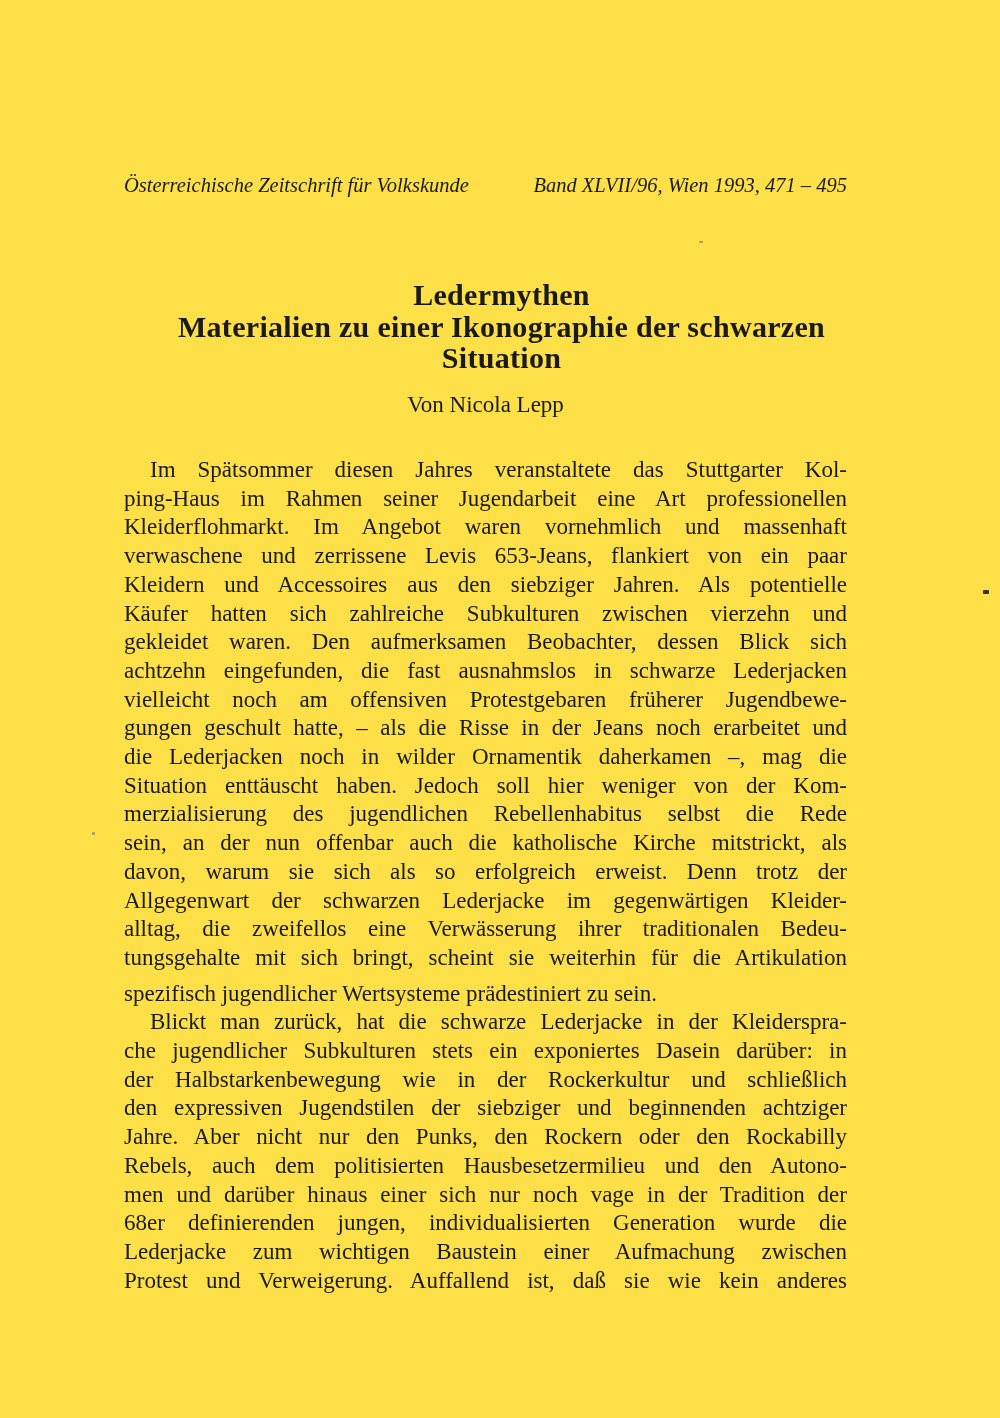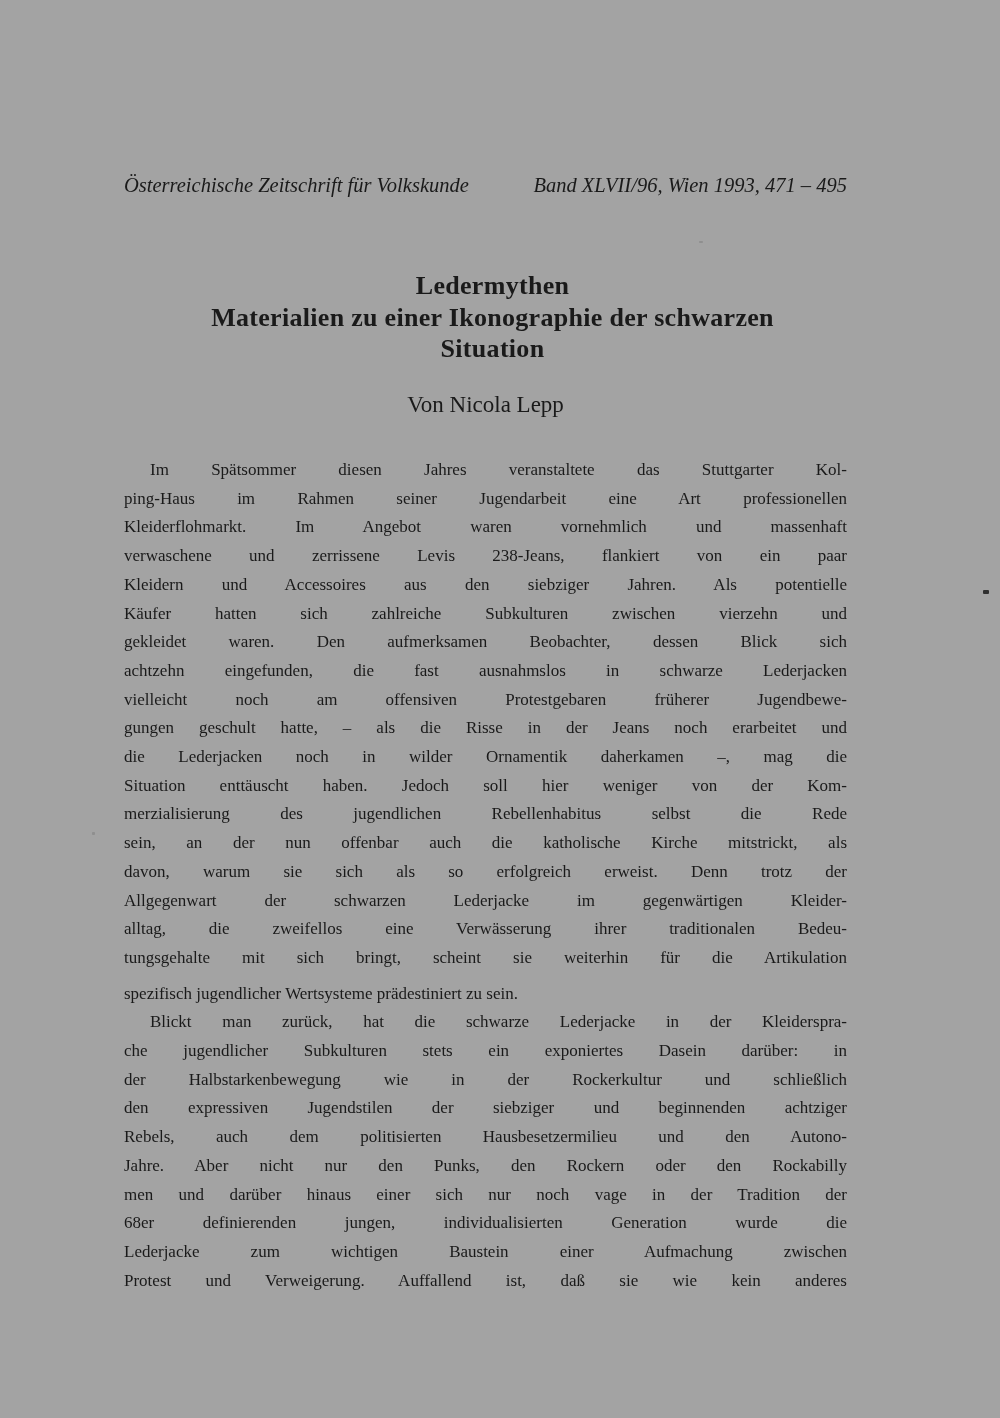--- a/index.html
+++ b/index.html
@@ -5,21 +5,21 @@
 <style>
   html, body {
     margin: 0;
     padding: 0;
     background: #ffffff;
   }
   .page {
     position: relative;
     width: 1000px;
     height: 1418px;
-    background: #a3a3a3;
+    background: #fde047;
     color: #1a1a1a;
     font-family: "Liberation Serif", serif;
     overflow: hidden;
   }
   
   .running-head {
     position: absolute;
     left: 124px;
     top: 172px;
     width: 723px;
@@ -29,23 +29,23 @@
     font-size: 20.5px;
     line-height: 26px;
     white-space: nowrap;
   }
   
   .title {
     position: absolute;
     left: 124px;
     top: 263px;
     width: 723px;
-    margin: 7px;
+    margin: 16px;
     text-align: center;
-    font-size: 26px;
+    font-size: 30px;
     font-weight: bold;
     line-height: 31.5px;
     letter-spacing: 0.3px;
   }
   .title-line { display: block; }
   
   .byline {
     position: absolute;
     left: 124px;
     top: 391px;
@@ -53,21 +53,21 @@
     text-align: center;
     font-size: 23px;
     line-height: 28px;
   }
   
   .body-text {
     position: absolute;
     left: 124px;
     top: 456px;
     width: 723px;
-    font-size: 17px;
+    font-size: 23px;
     line-height: 28.7px;
   }
   .line {
     text-align: justify;
     text-align-last: justify;
   }
   .line.indent { text-indent: 26px; }
   .line.flush { text-align-last: left; margin-top: 7px; }
   
   .speck {
@@ -91,21 +91,21 @@
     <span class="title-line">Situation</span>
   </h1>
 
   <div class="byline">Von Nicola Lepp</div>
 
   <div class="body-text">
     <div class="paragraph">
         <div class="line indent">Im Spätsommer diesen Jahres veranstaltete das Stuttgarter Kol-</div>
         <div class="line">ping-Haus im Rahmen seiner Jugendarbeit eine Art professionellen</div>
         <div class="line">Kleiderflohmarkt. Im Angebot waren vornehmlich und massenhaft</div>
-        <div class="line">verwaschene und zerrissene Levis 238-Jeans, flankiert von ein paar</div>
+        <div class="line">verwaschene und zerrissene Levis 653-Jeans, flankiert von ein paar</div>
         <div class="line">Kleidern und Accessoires aus den siebziger Jahren. Als potentielle</div>
         <div class="line">Käufer hatten sich zahlreiche Subkulturen zwischen vierzehn und</div>
         <div class="line">gekleidet waren. Den aufmerksamen Beobachter, dessen Blick sich</div>
         <div class="line">achtzehn eingefunden, die fast ausnahmslos in schwarze Lederjacken</div>
         <div class="line">vielleicht noch am offensiven Protestgebaren früherer Jugendbewe-</div>
         <div class="line">gungen geschult hatte, – als die Risse in der Jeans noch erarbeitet und</div>
         <div class="line">die Lederjacken noch in wilder Ornamentik daherkamen –, mag die</div>
         <div class="line">Situation enttäuscht haben. Jedoch soll hier weniger von der Kom-</div>
         <div class="line">merzialisierung des jugendlichen Rebellenhabitus selbst die Rede</div>
         <div class="line">sein, an der nun offenbar auch die katholische Kirche mitstrickt, als</div>
@@ -113,22 +113,22 @@
         <div class="line">Allgegenwart der schwarzen Lederjacke im gegenwärtigen Kleider-</div>
         <div class="line">alltag, die zweifellos eine Verwässerung ihrer traditionalen Bedeu-</div>
         <div class="line">tungsgehalte mit sich bringt, scheint sie weiterhin für die Artikulation</div>
         <div class="line flush">spezifisch jugendlicher Wertsysteme prädestiniert zu sein.</div>
       </div>
     <div class="paragraph">
         <div class="line indent">Blickt man zurück, hat die schwarze Lederjacke in der Kleiderspra-</div>
         <div class="line">che jugendlicher Subkulturen stets ein exponiertes Dasein darüber: in</div>
         <div class="line">der Halbstarkenbewegung wie in der Rockerkultur und schließlich</div>
         <div class="line">den expressiven Jugendstilen der siebziger und beginnenden achtziger</div>
+        <div class="line">Jahre. Aber nicht nur den Punks, den Rockern oder den Rockabilly</div>
         <div class="line">Rebels, auch dem politisierten Hausbesetzermilieu und den Autono-</div>
-        <div class="line">Jahre. Aber nicht nur den Punks, den Rockern oder den Rockabilly</div>
         <div class="line">men und darüber hinaus einer sich nur noch vage in der Tradition der</div>
         <div class="line">68er definierenden jungen, individualisierten Generation wurde die</div>
         <div class="line">Lederjacke zum wichtigen Baustein einer Aufmachung zwischen</div>
         <div class="line">Protest und Verweigerung. Auffallend ist, daß sie wie kein anderes</div>
       </div>
   </div>
 
   <div>
       <div class="speck" style="left: 699px; top: 241px; width: 4px; height: 2px; background: rgb(138, 138, 138); opacity: 0.8;"></div>
       <div class="speck" style="left: 983px; top: 590px; width: 6px; height: 4px; background: rgb(42, 42, 42); opacity: 0.95;"></div>

